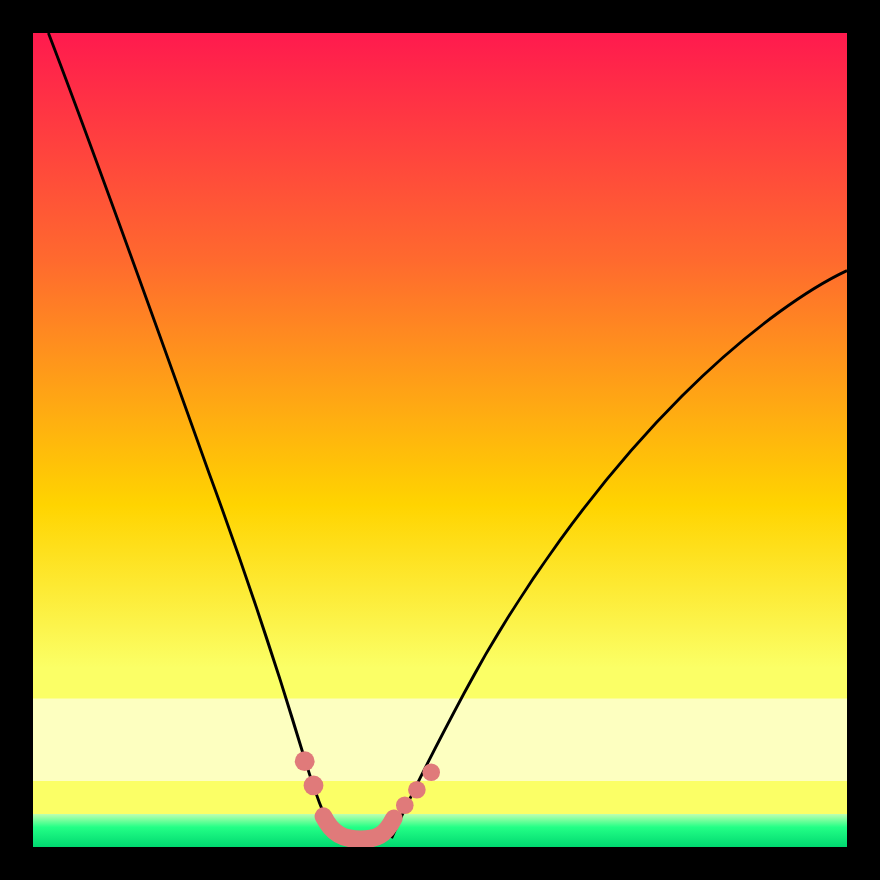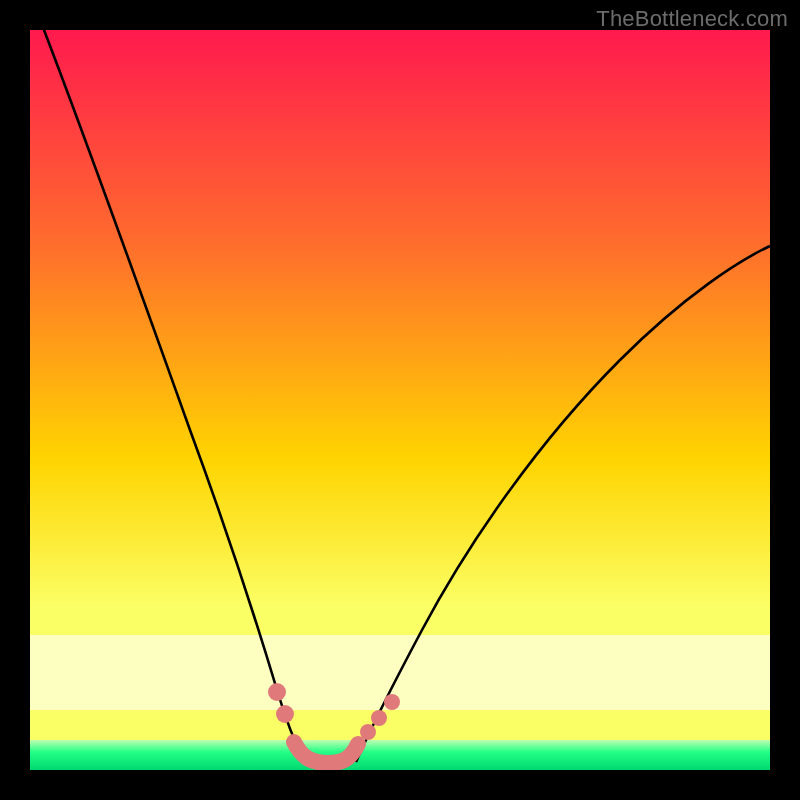--- a/index.html
+++ b/index.html
@@ -104,14 +104,13 @@
       <circle class="marker-dot" cx="247" cy="662" r="9"></circle>
       <circle class="marker-dot" cx="255" cy="684" r="9"></circle>
 
       <circle class="marker-dot" cx="338" cy="702" r="8"></circle>
       <circle class="marker-dot" cx="349" cy="688" r="8"></circle>
       <circle class="marker-dot" cx="362" cy="672" r="8"></circle>
     </svg>
 
   </div>
 
-  <div class="watermark">TheBottleneck.com</div>
 </div>
 
 </body></html>

